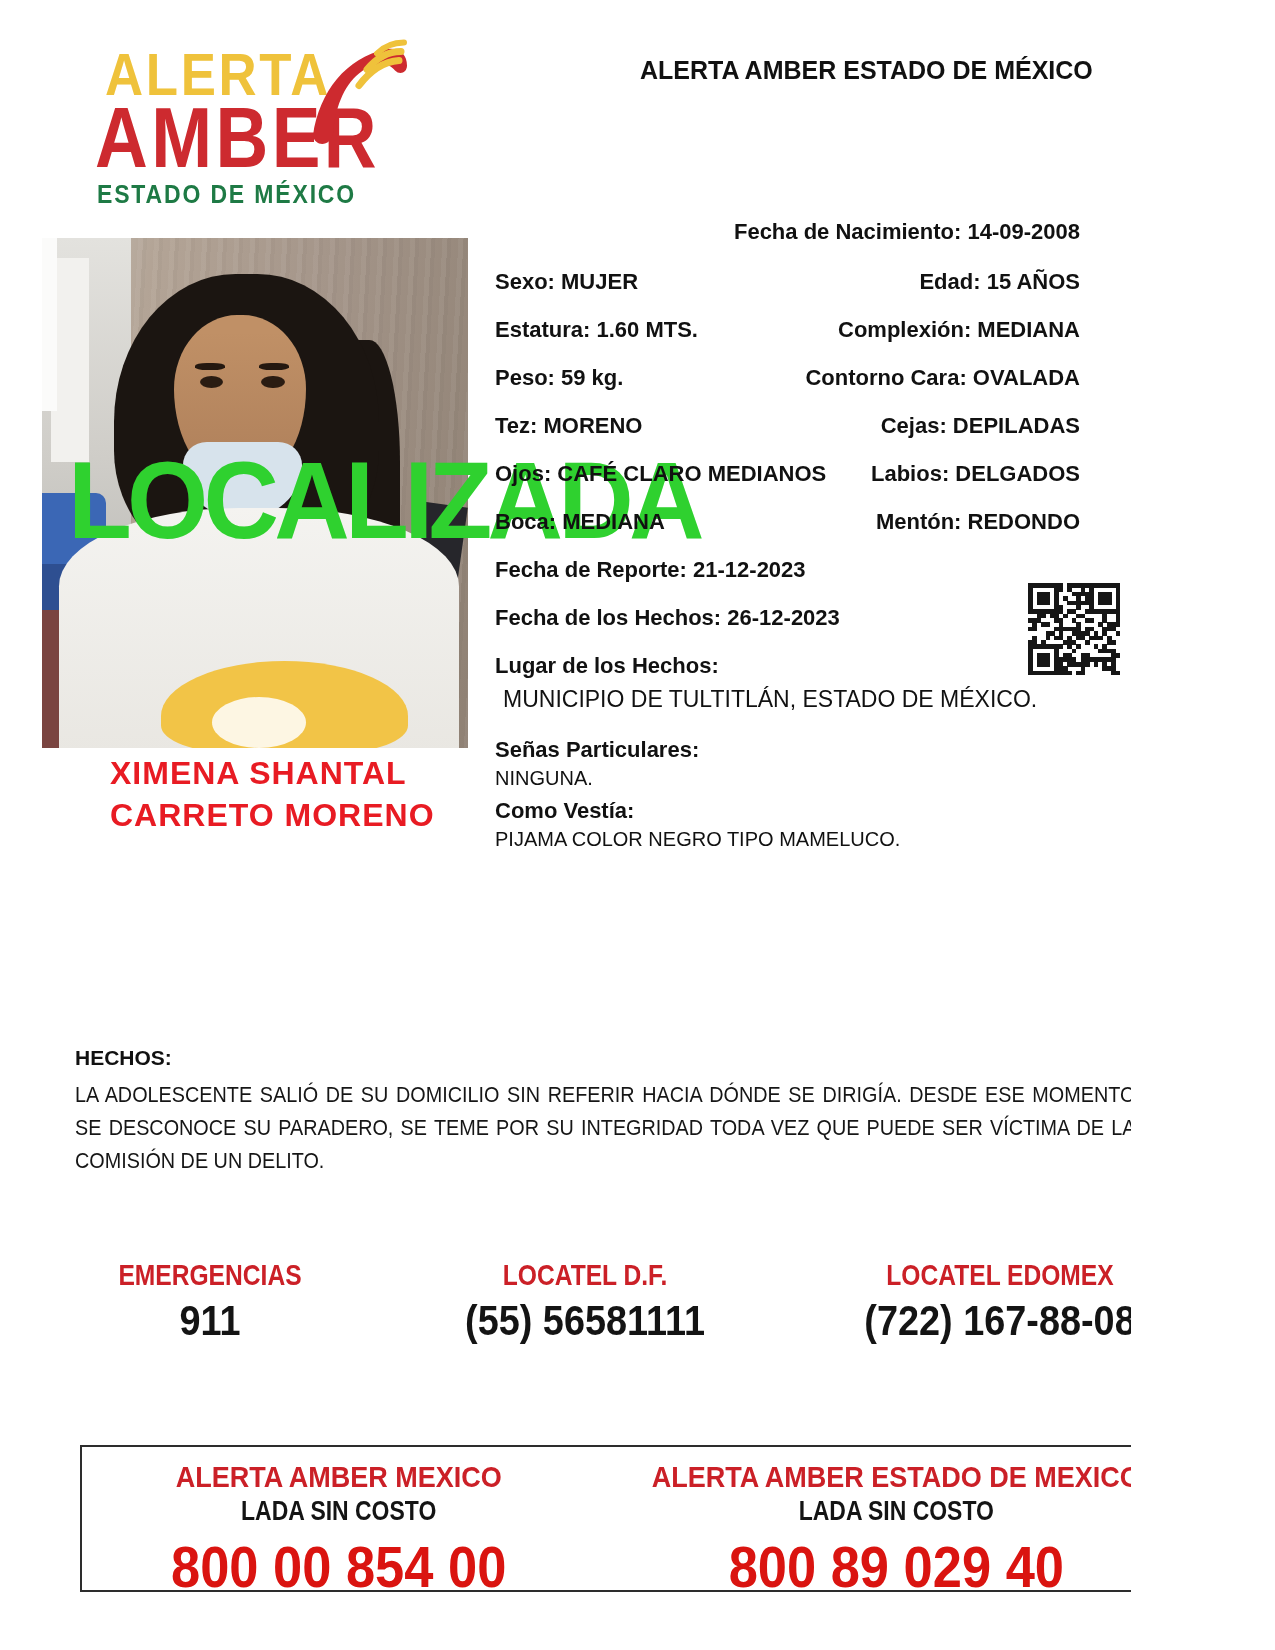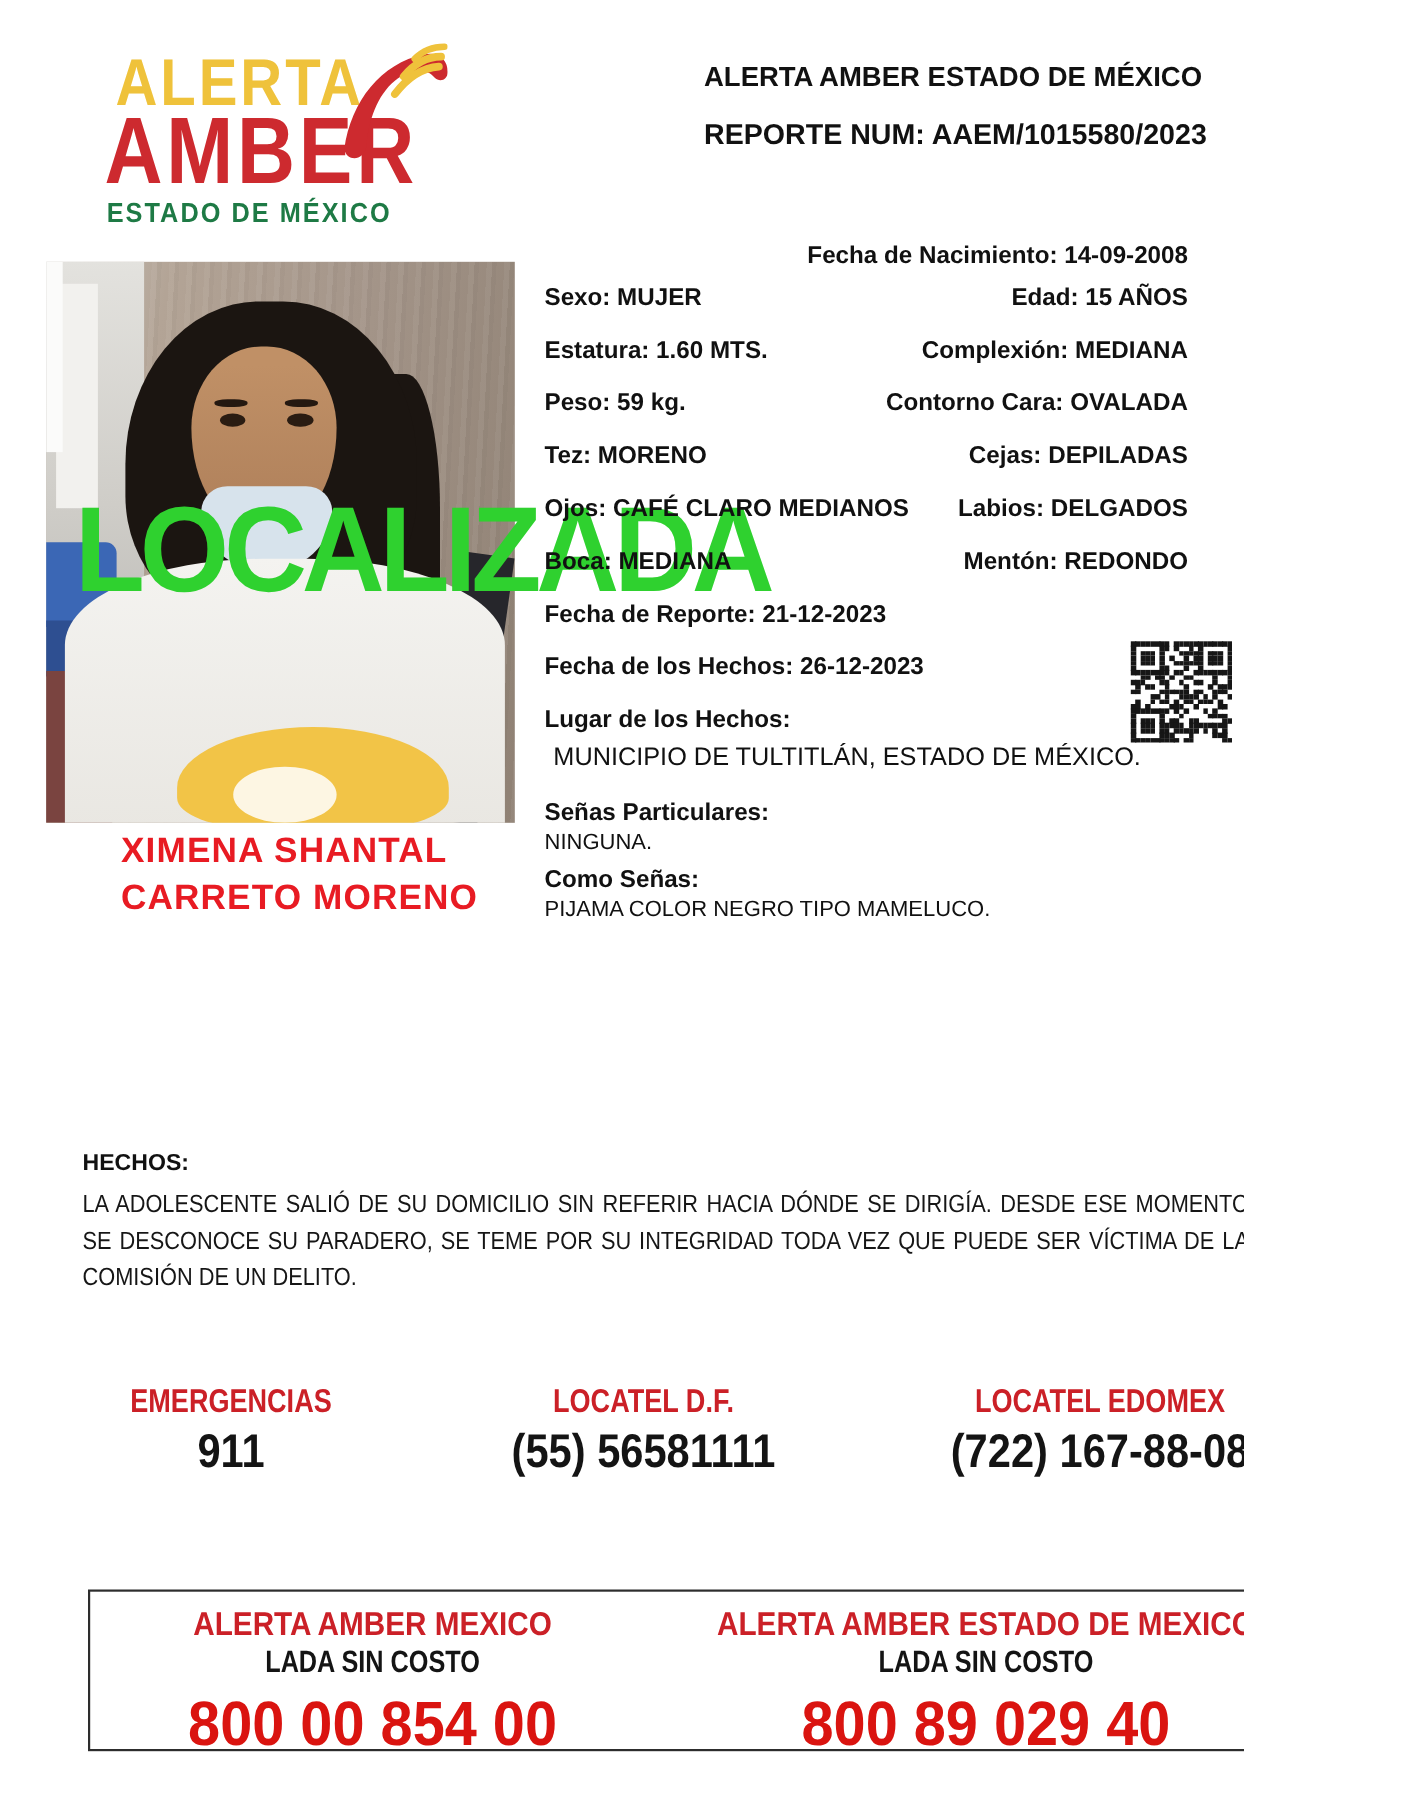--- a/index.html
+++ b/index.html
@@ -45,21 +45,21 @@
   
   .watermark{position:absolute;left:68px;top:436px;z-index:2;font-size:110px;font-weight:bold;
     color:#2fd12f;letter-spacing:-5px;transform:scaleX(.95);transform-origin:left top;white-space:nowrap;}
   
   .person-name{position:absolute;left:110px;top:752px;z-index:3;color:#e81b23;font-weight:bold;
     font-size:32px;line-height:42px;letter-spacing:1px;}
   
   .details{position:absolute;left:495px;top:219px;width:615px;z-index:3;}
   .frow{display:flex;justify-content:space-between;padding-right:30px;font-size:22px;font-weight:bold;
     line-height:26px;margin-bottom:22px;white-space:nowrap;}
-  .frow.first{margin-bottom:12px;}
+  .frow.first{margin-bottom:24px;}
   .dateline{font-size:22px;font-weight:bold;white-space:nowrap;}
   .d1{margin-top:9px;}
   .d2{margin-top:22px;}
   .seclabel{font-size:22px;font-weight:bold;margin-top:22px;}
   .secvalue-lg{font-size:23px;margin-top:7px;padding-left:8px;white-space:nowrap;}
   .secvalue-sm{font-size:20px;margin-top:4px;}
   .senas{margin-top:24px;}
   
   .qr{position:absolute;left:1028px;top:583px;width:92px;height:92px;z-index:3;background:#fff;}
   .qr i{position:absolute;background:#161616;}
@@ -97,21 +97,20 @@
     <svg class="logo-swoosh" viewBox="0 0 100 115">
       <path fill="#cd2a2f" d="M6,96 C12,52 40,18 78,10 C92,7 100,15 100,26 C100,33 93,36 88,31 C80,21 64,24 52,34 C36,47 28,70 26,94 C24,107 8,108 6,96 Z"></path>
       <path stroke="#efc23b" fill="none" stroke-width="7" stroke-linecap="round" d="M60,30 C70,18 82,12 94,12"></path>
       <path stroke="#efc23b" fill="none" stroke-width="7" stroke-linecap="round" d="M52,46 C64,30 78,22 92,21"></path>
       <path stroke="#efc23b" fill="none" stroke-width="6" stroke-linecap="round" d="M70,14 C78,6 88,3 97,3"></path>
     </svg>
   </div>
 
   <div class="hdr">
     <div class="hdr-title">ALERTA AMBER ESTADO DE MÉXICO</div>
-    <div class="hdr-report">REPORTE NUM: AAEM/1015580/2023</div>
   </div>
 
   <div class="photo">
     <div class="stripes"></div>
     <div class="doorway"></div>
     <div class="doorpanel"></div>
     <div class="chair"></div>
     <div class="chair2"></div>
     <div class="redseat"></div>
     <div class="whitesliver"></div>
@@ -170,21 +169,21 @@
 
     <div class="dateline d1">Fecha de Reporte:  21-12-2023</div>
     <div class="dateline d2">Fecha de los Hechos: 26-12-2023</div>
 
     <div class="seclabel">Lugar de los Hechos:</div>
     <div class="secvalue-lg">MUNICIPIO DE TULTITLÁN, ESTADO DE MÉXICO.</div>
 
     <div class="seclabel senas">Señas Particulares:</div>
     <div class="secvalue-sm">NINGUNA.</div>
 
-    <div class="seclabel" style="margin-top:8px;">Como Señas:</div>
+    <div class="seclabel" style="margin-top:8px;">Como Vestía:</div>
     <div class="secvalue-sm">PIJAMA  COLOR NEGRO TIPO MAMELUCO.</div>
   </div>
 
   <div class="qr">
       <i style="left:0px;top:0px;width:4.680952380952381px;height:4.680952380952381px"></i>
       <i style="left:4.380952380952381px;top:0px;width:4.680952380952381px;height:4.680952380952381px"></i>
       <i style="left:8.761904761904763px;top:0px;width:4.680952380952381px;height:4.680952380952381px"></i>
       <i style="left:13.142857142857144px;top:0px;width:4.680952380952381px;height:4.680952380952381px"></i>
       <i style="left:17.523809523809526px;top:0px;width:4.680952380952381px;height:4.680952380952381px"></i>
       <i style="left:21.904761904761905px;top:0px;width:4.680952380952381px;height:4.680952380952381px"></i>

